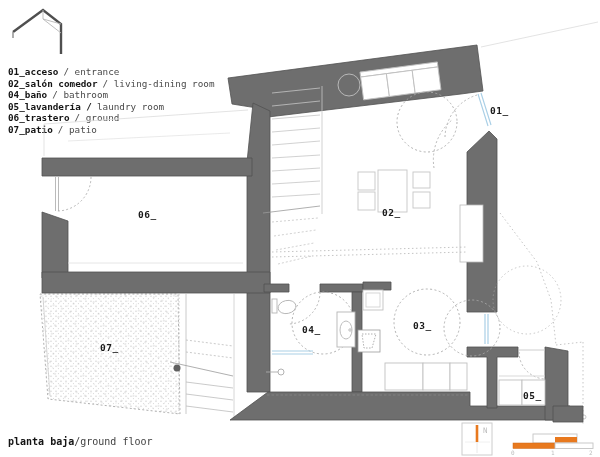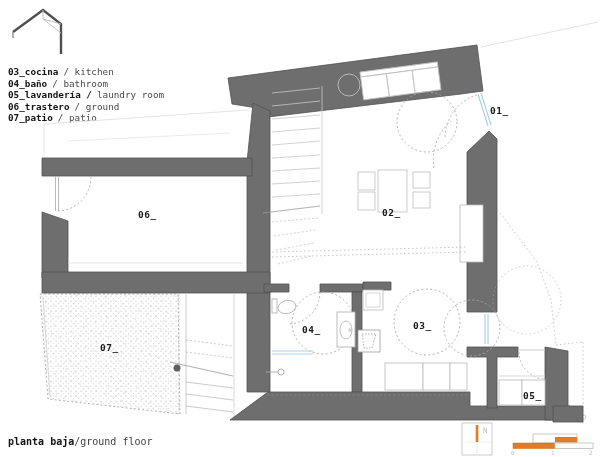--- a/index.html
+++ b/index.html
@@ -21,21 +21,22 @@
 <body>
 
 <svg class="logo" width="70" height="56" viewBox="0 0 70 56">
   <polyline points="7,28 37,6 55,20 55,50" fill="none" stroke="#4f4f4f" stroke-width="2.4"></polyline>
   <polyline points="37,6 37,15 55,29" fill="none" stroke="#b8b8b8" stroke-width="0.9"></polyline>
   <line x1="37" y1="15" x2="55" y2="20" stroke="#b8b8b8" stroke-width="0.9"></line>
   <line x1="7" y1="28" x2="7" y2="34" stroke="#9a9a9a" stroke-width="1.6"></line>
 </svg>
 
 <div class="legend">
-  <span class="row"><span class="b">03_cocina</span><span class="l">/ kitchen</span></span>
+  <span class="row"><span class="b">01_acceso</span><span class="l">/ entrance</span></span>
+  <span class="row"><span class="b">02_salón comedor</span><span class="l">/ living-dining room</span></span>
   <span class="row"><span class="b">04_baño</span><span class="l">/ bathroom</span></span>
   <span class="row"><span class="b">05_lavandería /</span><span class="l">laundry room</span></span>
   <span class="row"><span class="b">06_trastero</span><span class="l">/ ground</span></span>
   <span class="row"><span class="b">07_patio</span><span class="l">/ patio</span></span>
 </div>
 
 <svg class="plan" width="600" height="457" viewBox="0 0 600 457">
   <defs>
     <pattern id="stip" width="5" height="5" patternUnits="userSpaceOnUse">
       <circle cx="1" cy="1.2" r="0.65" fill="#c6c6c6"></circle>

